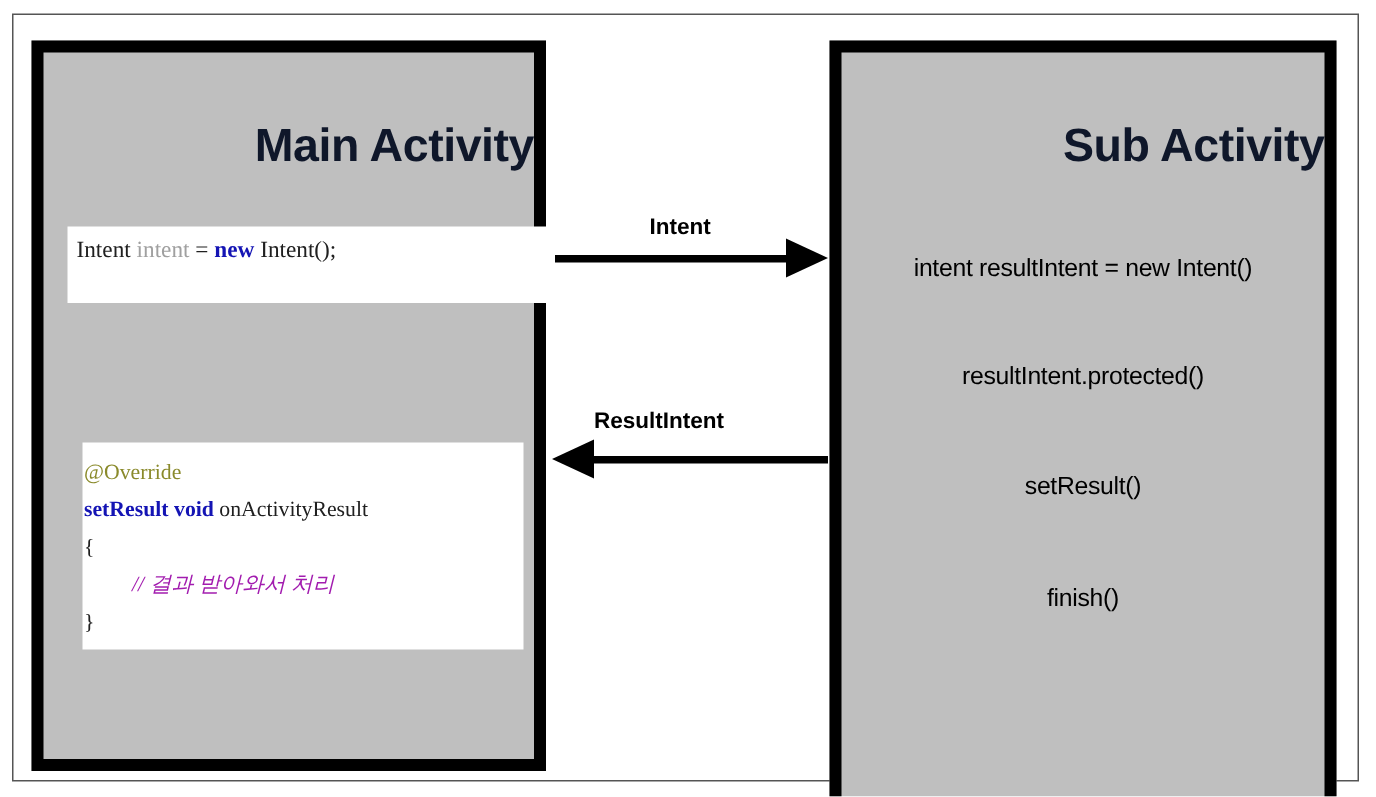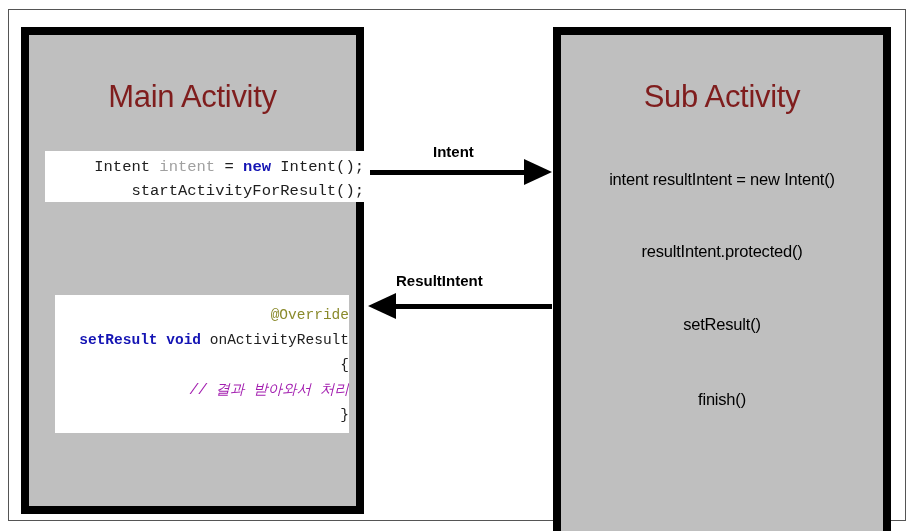--- a/index.html
+++ b/index.html
@@ -43,24 +43,24 @@
   #sub-activity-box {
     left: 553px;
     top: 27px;
     width: 338px;
     height: 516px;
   }
   .activity-title {
     position: absolute;
     left: 0;
     width: 100%;
-    text-align: center;
+    text-align: right;
     font-size: 31px;
-    font-weight: normal;
-    color: #7f1d1d;
+    font-weight: bold;
+    color: #0f172a;
     letter-spacing: -0.3px;
     font-family: "Liberation Sans", sans-serif;
   }
   #main-activity-title { top: 44px; }
   #sub-activity-title  { top: 44px; }
 
   
   .code-panel {
     position: absolute;
     background: #ffffff;
@@ -74,29 +74,28 @@
     top: 116px;
     width: 319px;
     height: 51px;
     padding: 4px 0 0 6px;
   }
   #code-panel-2 {
     left: 26px;
     top: 260px;
     width: 294px;
     height: 138px;
-    padding: 8px 0 0 18px;
+    padding: 8px 0 0 1px;
   }
   .code-line {
     font-size: 15.5px;
     line-height: 24px;
     color: #202020;
     white-space: pre;
-    font-family: Liberation Mono, monospace;
-    text-align: right;
+    font-family: Liberation Serif, serif;
   }
   .code-line.small {
     font-size: 14.5px;
     line-height: 25px;
   }
   .tok-kw      { color: #1414b4; font-weight: bold; }
   .tok-var     { color: #a0a0a0; }
   .tok-plain   { color: #202020; }
   .tok-anno    { color: #8a8a2b; }
   .tok-comment { color: #a21caf; font-style: italic; }
@@ -161,21 +160,20 @@
 <div id="canvas">
 
   <div class="outer-frame"></div>
 
   <div class="activity-box" id="main-activity-box">
 
     <div class="activity-title" id="main-activity-title">Main Activity</div>
 
     <div class="code-panel" id="code-panel-1">
       <div class="code-line"><span class="tok-plain">Intent </span><span class="tok-var">intent</span><span class="tok-plain"> = </span><span class="tok-kw">new</span><span class="tok-plain"> Intent();</span></div>
-      <div class="code-line"><span class="tok-plain">startActivityForResult();</span></div>
     </div>
 
     <div class="code-panel" id="code-panel-2">
       <div class="code-line small"><span class="tok-anno">@Override</span></div>
       <div class="code-line small"><span class="tok-kw">setResult void</span><span class="tok-plain"> onActivityResult</span></div>
       <div class="code-line small"><span class="tok-plain">{</span></div>
       <div class="code-line small" style="padding-left:32px;"><span class="tok-comment">// 결과 받아와서 처리</span></div>
       <div class="code-line small"><span class="tok-plain">}</span></div>
     </div>
   </div>

